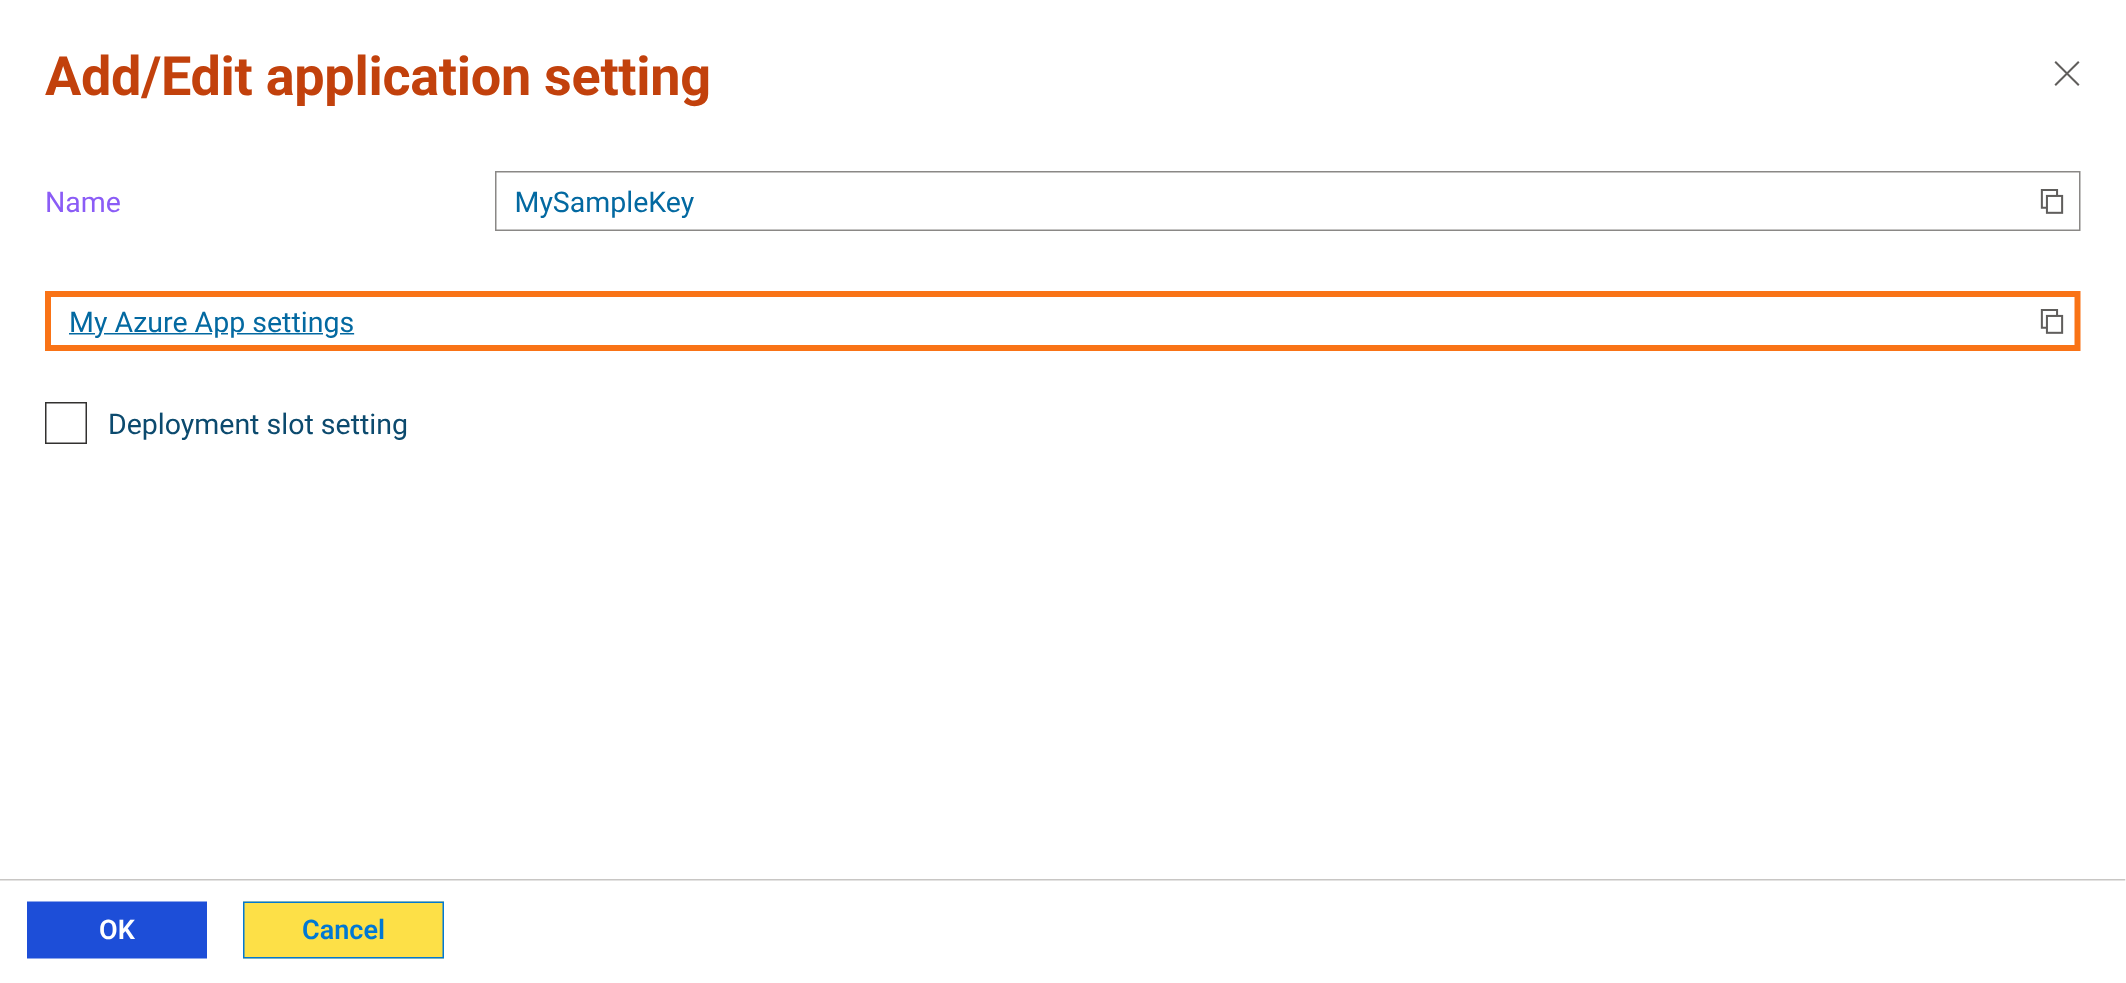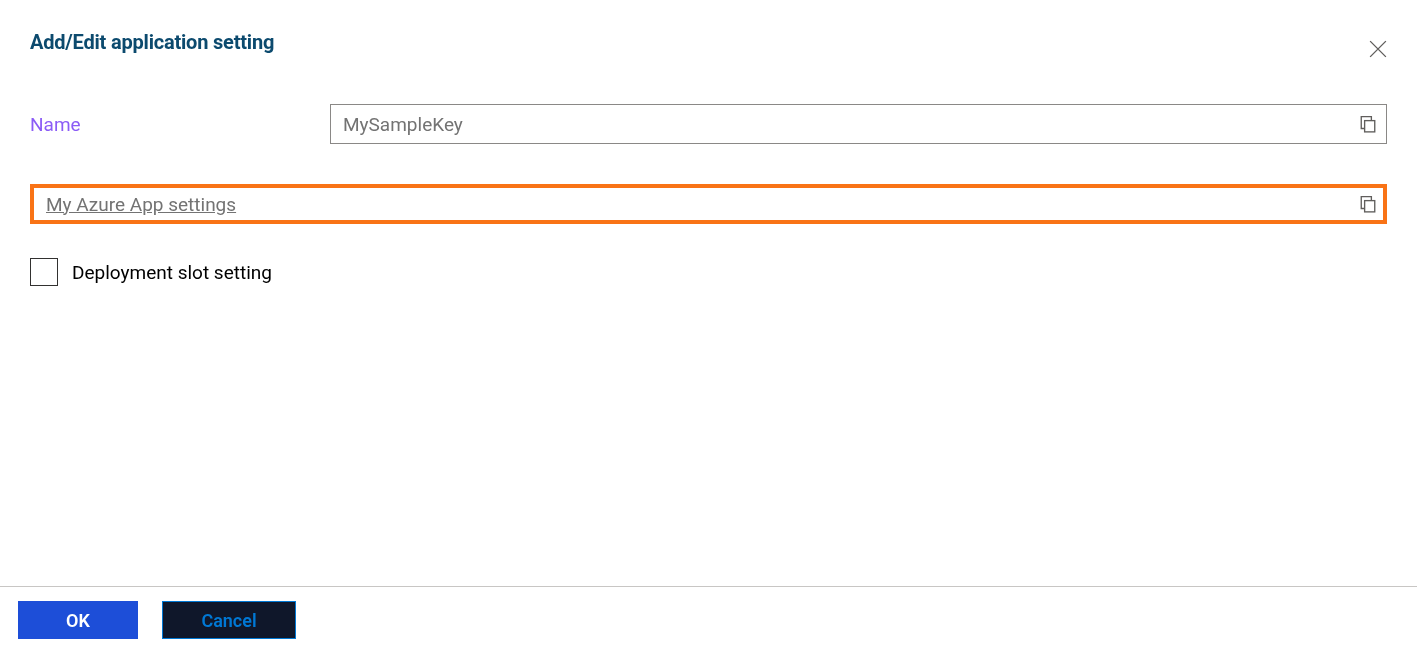--- a/index.html
+++ b/index.html
@@ -20,23 +20,23 @@
       padding: 30px 30px 0 30px;
       height: 580px;
     }
     .header-row {
       display: flex;
       justify-content: space-between;
       align-items: flex-start;
       margin-bottom: 42px;
     }
     .title {
-      font-size: 20px;
+      font-size: 36px;
       font-weight: 700;
-      color: #0c4a6e;
+      color: #c2410c;
       letter-spacing: -0.2px;
     }
     .close-btn {
       cursor: pointer;
       color: #605e5c;
       padding: 4px;
       margin-top: 6px;
       margin-right: -4px;
     }
     .close-btn svg {
@@ -61,21 +61,21 @@
       position: relative;
     }
     .text-input {
       width: 100%;
       height: 40px;
       padding: 6px 42px 6px 12px;
       font-size: 19px;
       font-family: inherit;
       border: 1px solid #8a8886;
       background: #ffffff;
-      color: #737373;
+      color: #0369a1;
       outline: none;
     }
     .text-input.focused {
       border: 4px solid #f97316;
       text-decoration: underline;
     }
     .copy-icon {
       position: absolute;
       right: 10px;
       top: 50%;
@@ -96,21 +96,21 @@
     }
     .checkbox {
       width: 28px;
       height: 28px;
       border: 1px solid #323130;
       background: #ffffff;
       cursor: pointer;
     }
     .checkbox-label {
       font-size: 19px;
-      color: #000000;
+      color: #0c4a6e;
     }
     .footer {
       position: absolute;
       left: 0;
       right: 0;
       bottom: 0;
       border-top: 1px solid #c8c6c4;
       padding: 14px 18px 16px 18px;
       display: flex;
       gap: 24px;
@@ -125,21 +125,21 @@
       display: inline-flex;
       align-items: center;
       justify-content: center;
       border: none;
     }
     .btn-primary {
       background: #1d4ed8;
       color: #ffffff;
     }
     .btn-secondary {
-      background: #0f172a;
+      background: #fde047;
       color: #0078d4;
       border: 1px solid #0078d4;
       min-width: 134px;
     }
   </style>
 </head>
 <body>
 
 <div class="panel">
 

